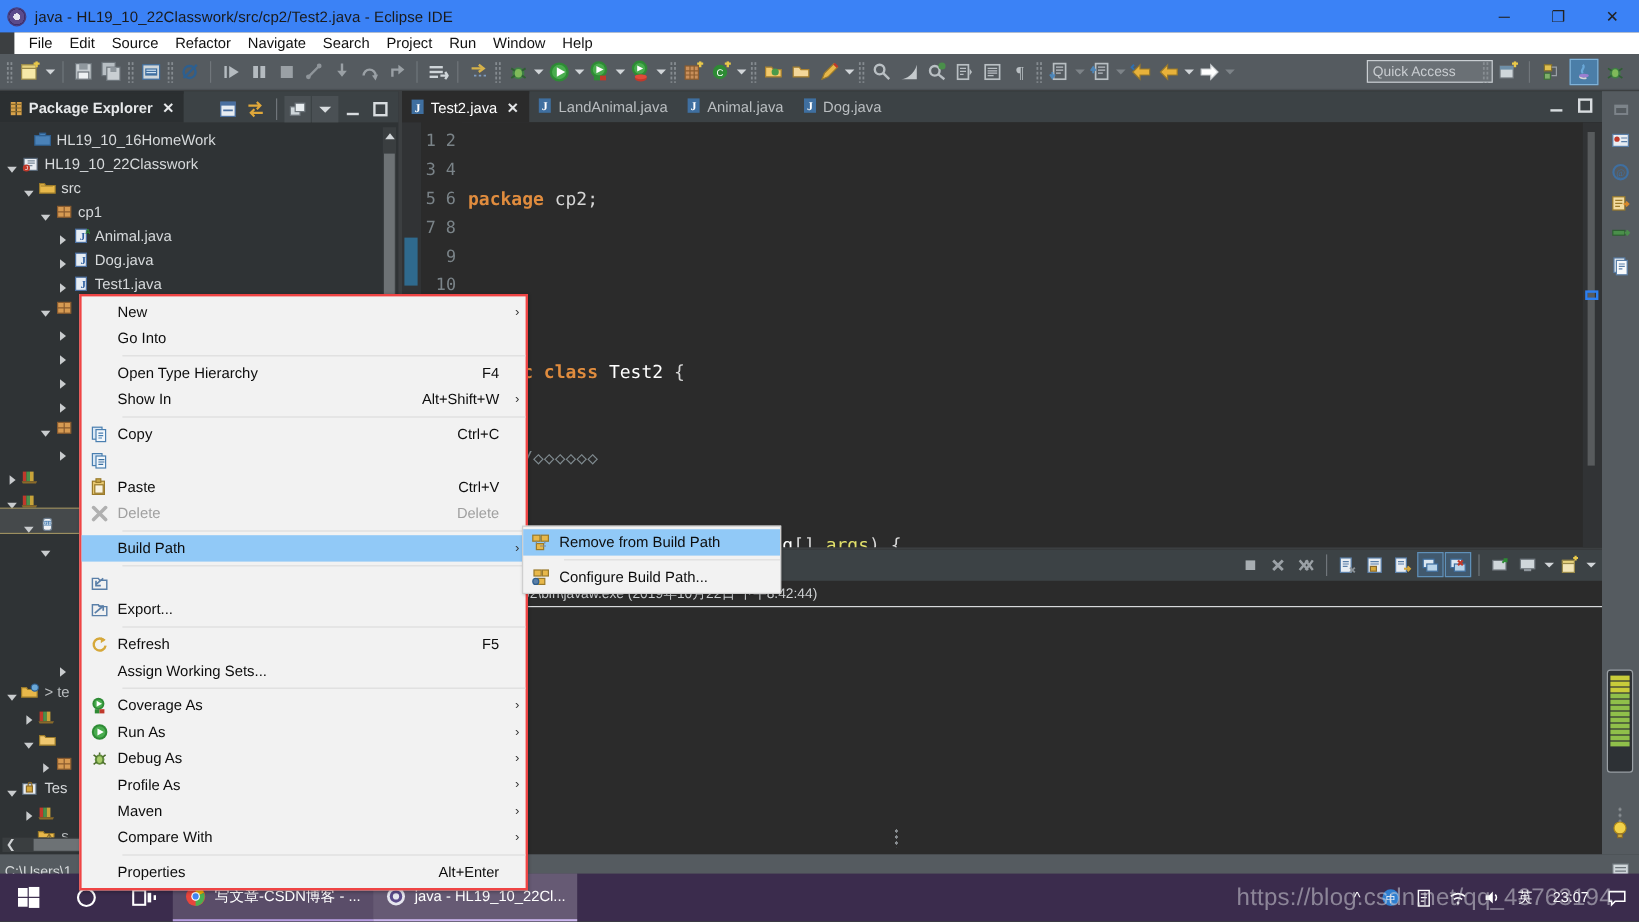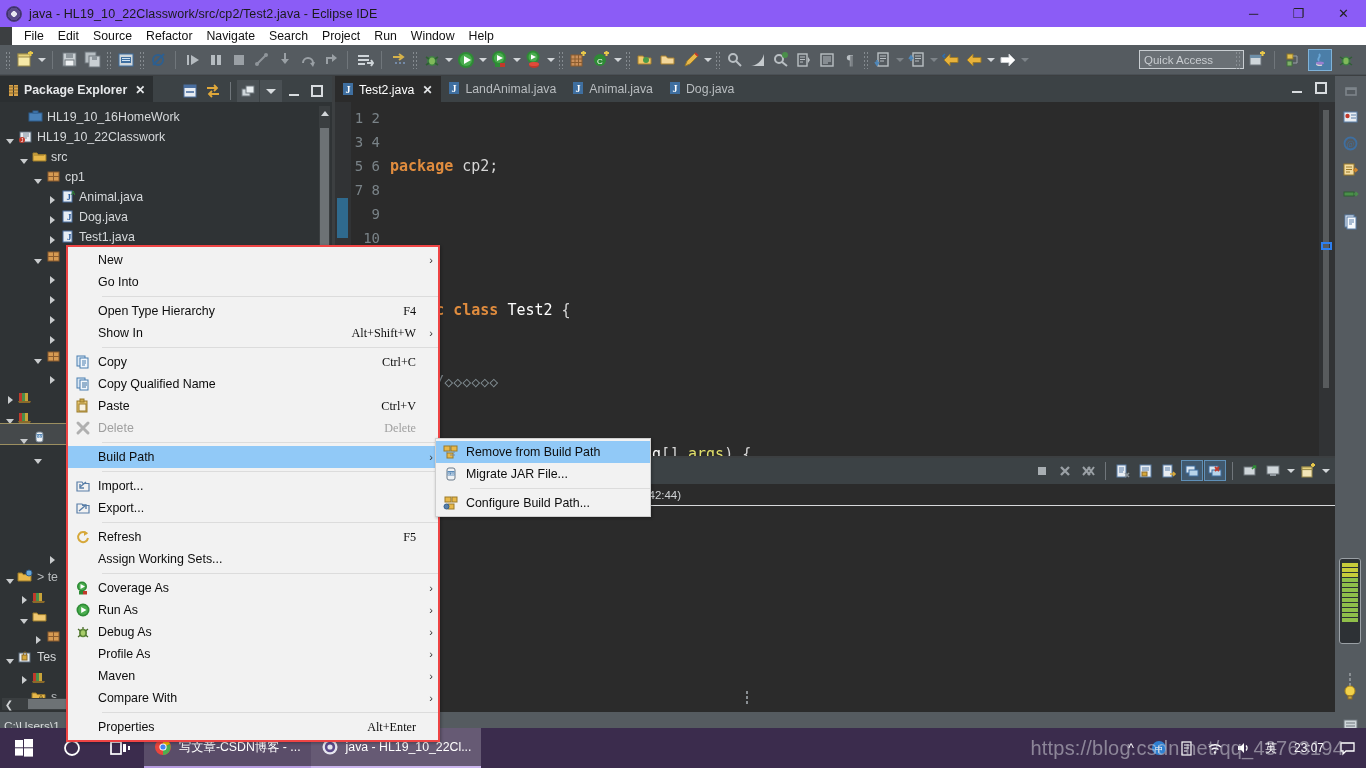--- a/index.html
+++ b/index.html
@@ -7,21 +7,21 @@
     width: 1366px; height: 768px;
     overflow: hidden;
     font-family: "Liberation Sans", sans-serif;
     background: #3c3f41;
   }
   #root { position: relative; width: 1366px; height: 768px; }
 
   
   .titlebar {
     position: absolute; left: 0; top: 0; width: 1366px; height: 27px;
-    background: #8b5cf6; display: flex; align-items: center;
+    background: #3b82f6; display: flex; align-items: center;
   }
   .title-icon {
     width: 16px; height: 16px; margin-left: 6px; margin-right: 7px;
     border-radius: 50%;
     background: radial-gradient(circle at 50% 50%, #e8e8ef 0 28%, #5b4b8a 30% 62%, #3c2d6b 64% 100%);
     border: 1px solid #4a3c78;
     position: relative;
   }
   .title-text { font-size: 12.5px; color: #1a1a1a; letter-spacing: .1px; }
   .win-btns { position: absolute; right: 0; top: 0; height: 27px; display: flex; }
@@ -239,21 +239,21 @@
   .ctxmenu {
     position: absolute; left: 66px; top: 245px; width: 374px;
     background: #f2f2f2; border: 2px solid #ef4444;
     box-shadow: 1px 1px 3px rgba(0,0,0,.3);
     padding: 2px 0;
     z-index: 40;
   }
   .mi { height: 22px; display: flex; align-items: center; position: relative; }
   .mi .ic { width: 30px; flex: none; display: flex; align-items: center; justify-content: center; }
   .mi .lb { font-size: 12.4px; color: #0d0d0d; flex: 1; }
-  .mi .acc { font-size: 12.2px; color: #0d0d0d; padding-right: 8px; font-family: Liberation Serif, serif; }
+  .mi .acc { font-size: 12.2px; color: #0d0d0d; padding-right: 8px; }
   .mi .sub { width: 14px; flex: none; font-size: 11px; color: #333; text-align: center; }
   .mi.dis .lb, .mi.dis .acc { color: #a0a0a0; }
   .mi.hl { background: #91c9f7; }
   .msep { height: 1px; background: #dcdcdc; margin: 3px 0 3px 34px; }
   .submenu {
     position: absolute; left: 435px; top: 438px; width: 216px;
     background: #f2f2f2; border: 1px solid #cfcfcf;
     box-shadow: 1px 1px 3px rgba(0,0,0,.3);
     padding: 2px 0; z-index: 50;
   }
@@ -1218,21 +1218,20 @@
       <div class="sub"></div>
     </div>
     <div class="mi">
       <div class="ic">
         <svg width="16" height="16" viewBox="0 0 16 16">
             <rect x="2" y="2" width="8" height="10" fill="#dbe8f5" stroke="#4a7fb0"></rect>
             <rect x="5" y="4" width="8" height="10" fill="#f2f7fc" stroke="#4a7fb0"></rect>
             <path d="M7 7 h5 M7 9 h5 M7 11 h4" stroke="#3a6f9f"></path>
           </svg>
       </div>
-      <div class="lb">Copy Qualified Name</div>
       <div class="acc"></div>
       <div class="sub"></div>
     </div>
     <div class="mi">
       <div class="ic">
         <svg width="16" height="16" viewBox="0 0 16 16">
             <rect x="2" y="3" width="10" height="11" fill="#e8c870" stroke="#9a7a2a"></rect>
             <rect x="5" y="1" width="4" height="3" fill="#c9a84a" stroke="#9a7a2a"></rect>
             <rect x="4" y="6" width="7" height="7" fill="#f8f2e0" stroke="#9a7a2a"></rect>
           </svg>
@@ -1260,21 +1259,20 @@
     </div>
     <div class="msep"></div>
     <div class="mi">
       <div class="ic">
         <svg width="16" height="16" viewBox="0 0 16 16">
             <path d="M2 13 V4 h5 l1 1.5 h6 V13 Z" fill="none" stroke="#5a7fa8" stroke-width="1.2"></path>
             <path d="M11 4 L5 9" stroke="#5a7fa8" stroke-width="1.4"></path>
             <path d="M5 6 v4 h4" stroke="#5a7fa8" stroke-width="1.4" fill="none"></path>
           </svg>
       </div>
-      <div class="lb">Import...</div>
       <div class="acc"></div>
       <div class="sub"></div>
     </div>
     <div class="mi">
       <div class="ic">
         <svg width="16" height="16" viewBox="0 0 16 16">
             <path d="M2 13 V4 h5 l1 1.5 h6 V13 Z" fill="none" stroke="#5a7fa8" stroke-width="1.2"></path>
             <path d="M4 11 L11 5" stroke="#5a7fa8" stroke-width="1.4"></path>
             <path d="M11 9 v-4 h-4" stroke="#5a7fa8" stroke-width="1.4" fill="none"></path>
           </svg>
@@ -1374,32 +1372,20 @@
             <rect x="1" y="2" width="6" height="5" fill="#e8b84a" stroke="#9a7a2a"></rect>
             <rect x="8" y="2" width="6" height="5" fill="#e8b84a" stroke="#9a7a2a"></rect>
             <rect x="4" y="9" width="6" height="5" fill="#e8b84a" stroke="#9a7a2a"></rect>
             <path d="M4 7 v2 M11 7 v2 M7 11 h5" stroke="#7a8a9a"></path>
           </svg>
       </div>
       <div class="lb">Remove from Build Path</div>
       <div class="acc"></div>
       <div class="sub"></div>
     </div>
-    <div class="mi">
-      <div class="ic">
-        <svg width="16" height="16" viewBox="0 0 16 16">
-            <rect x="4" y="2" width="8" height="12" rx="2" fill="#f0f2f4" stroke="#6a7a8a"></rect>
-            <rect x="4.5" y="5" width="7" height="4.5" fill="#5a8ab8"></rect>
-            <text x="8" y="8.8" font-size="4" fill="#fff" text-anchor="middle" font-family="Liberation Sans">010</text>
-          </svg>
-      </div>
-      <div class="lb">Migrate JAR File...</div>
-      <div class="acc"></div>
-      <div class="sub"></div>
-    </div>
     <div class="msep"></div>
     <div class="mi">
       <div class="ic">
         <svg width="16" height="16" viewBox="0 0 16 16">
             <rect x="2" y="2" width="6" height="5" fill="#e8b84a" stroke="#9a7a2a"></rect>
             <rect x="9" y="2" width="5" height="5" fill="#e8b84a" stroke="#9a7a2a"></rect>
             <rect x="5" y="9" width="6" height="5" fill="#e8b84a" stroke="#9a7a2a"></rect>
             <circle cx="3.5" cy="11.5" r="2.5" fill="#5a7fa8" stroke="#2f5f8f"></circle>
           </svg>
       </div>

